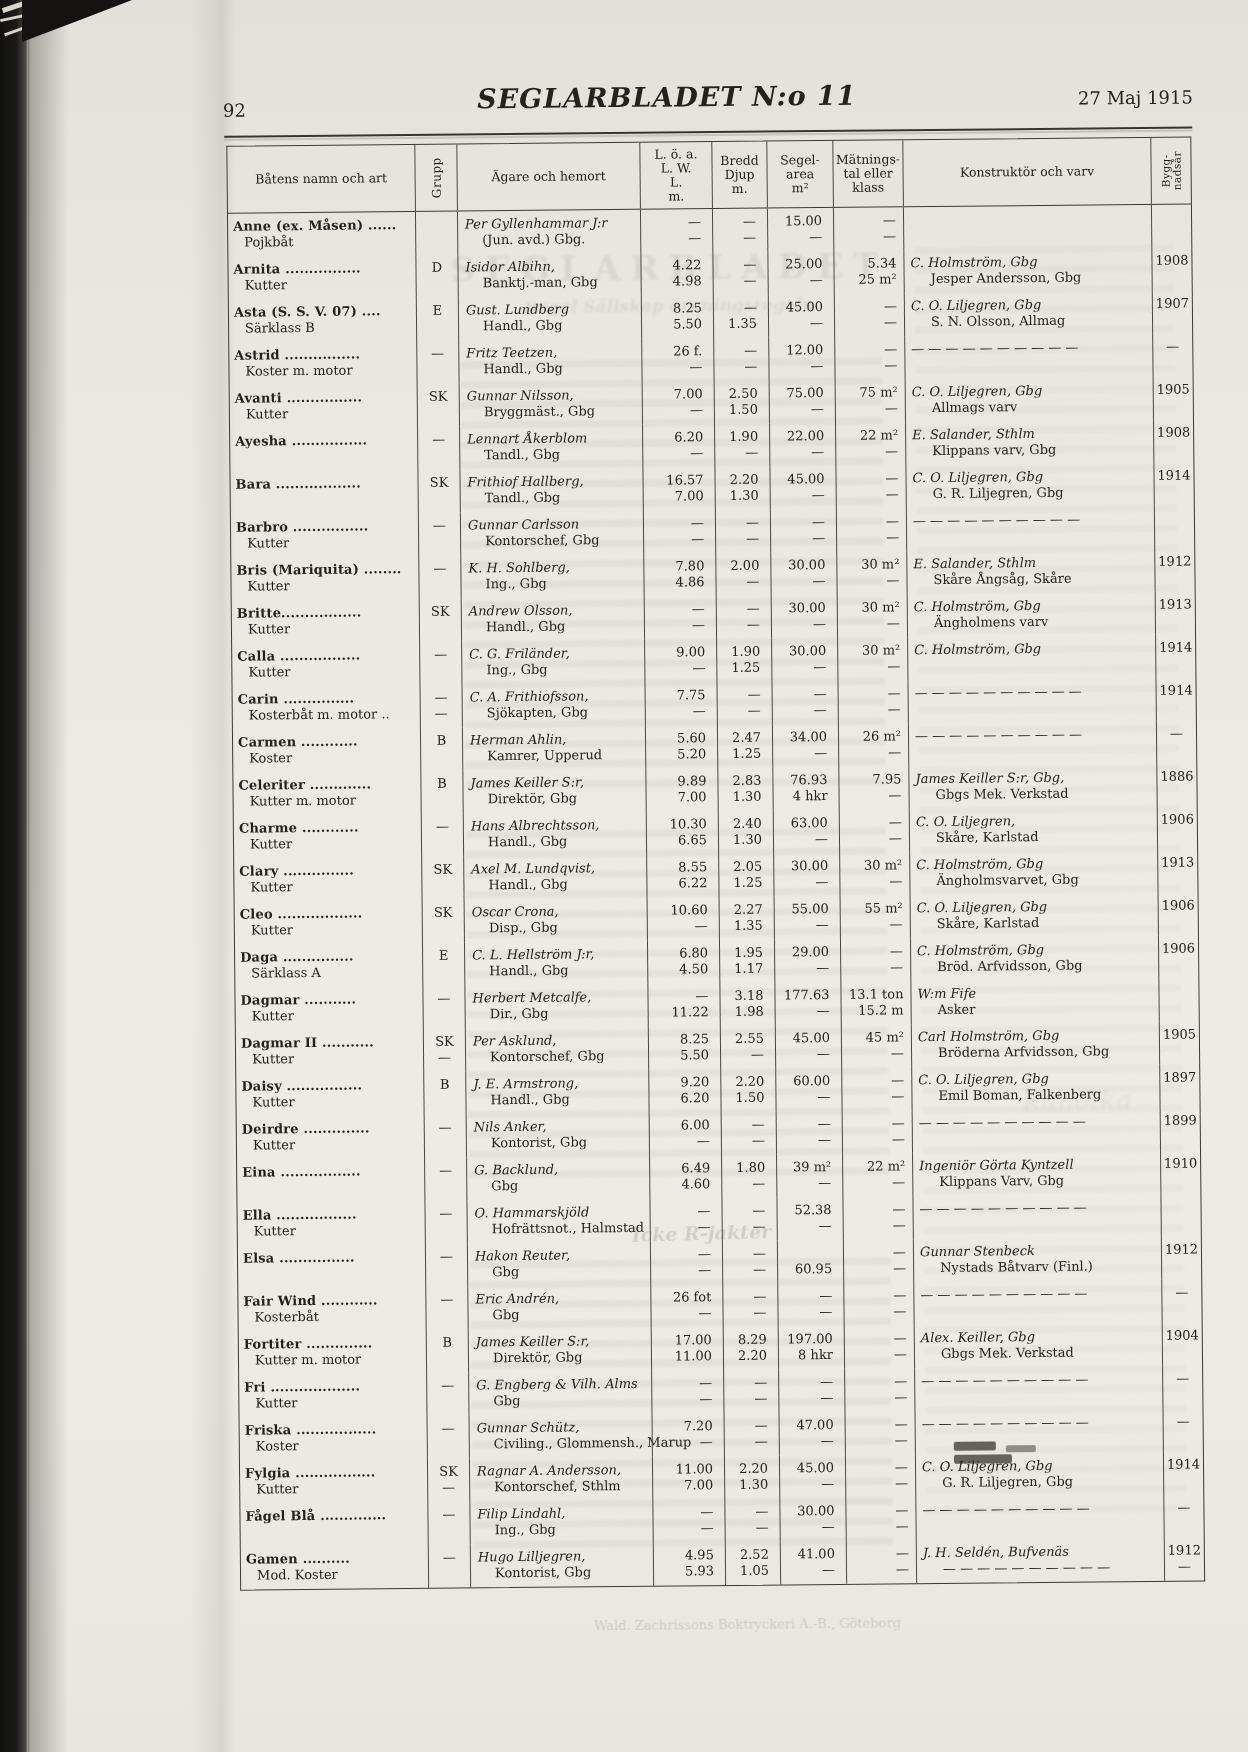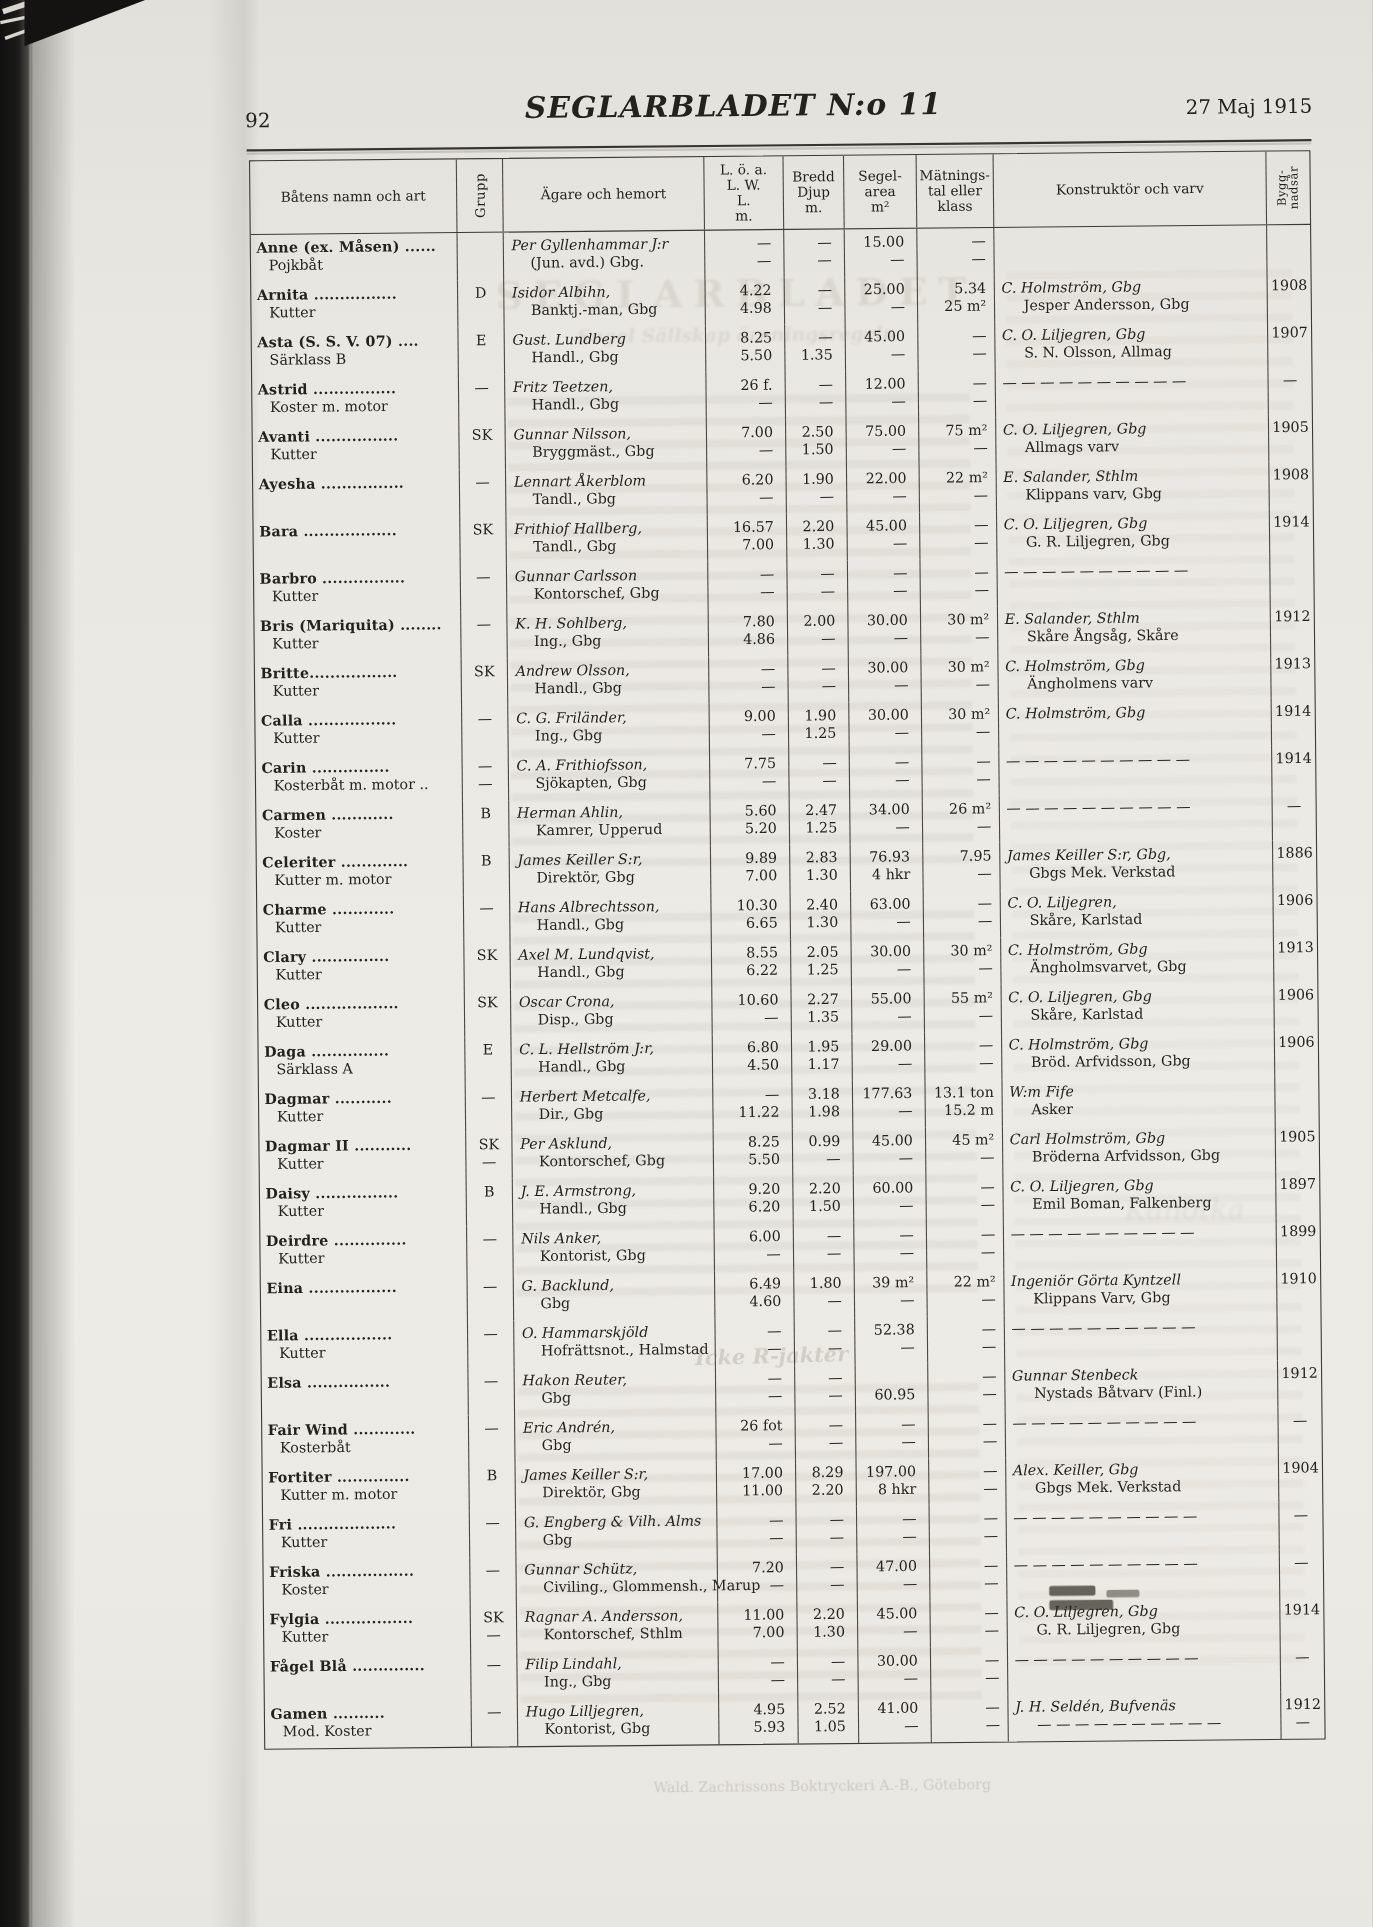--- a/index.html
+++ b/index.html
@@ -880,21 +880,21 @@
     </div>
     <div class="td owner-cell">
       <div class="o1">Per Asklund,</div>
       <div class="o2">Kontorschef, Gbg</div>
     </div>
     <div class="td num">
       <div>8.25</div>
       <div>5.50</div>
     </div>
     <div class="td num">
-      <div>0.99</div>
+      <div>2.55</div>
       <div>—</div>
     </div>
     <div class="td num">
       <div>45.00</div>
       <div>—</div>
     </div>
     <div class="td num rating-cell">
       <div>45 m²</div>
       <div>—</div>
     </div>

